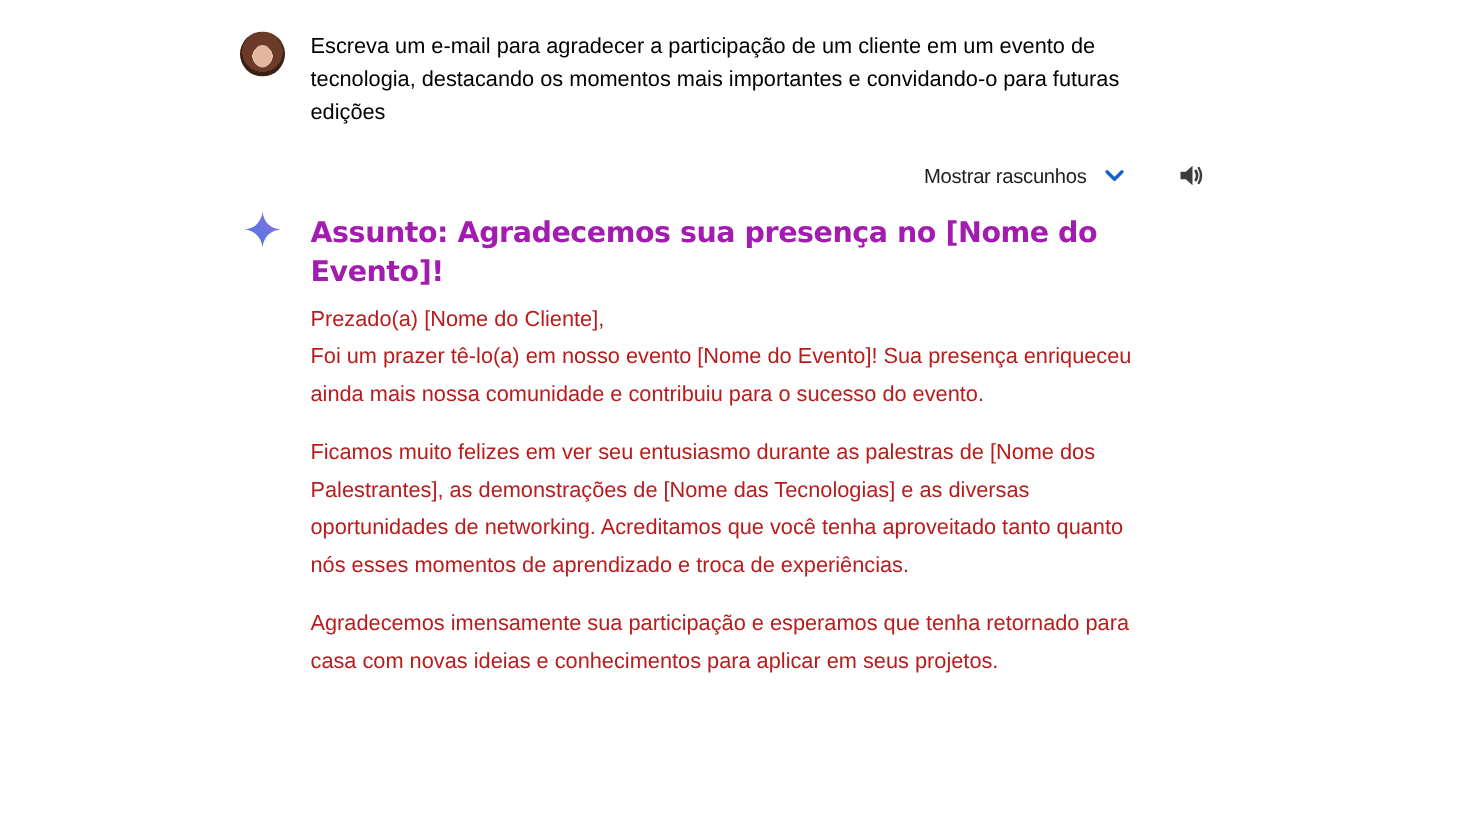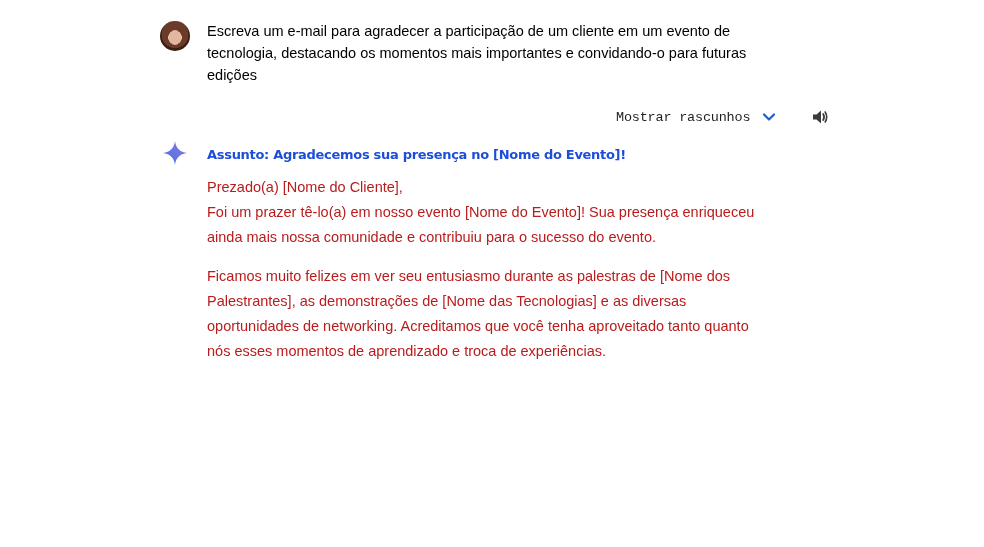--- a/index.html
+++ b/index.html
@@ -54,21 +54,21 @@
       position: absolute;
       top: 106px;
       left: 616px;
       height: 22px;
       display: flex;
       align-items: center;
     }
     .drafts-label {
       font-size: 13.5px;
       color: #1f1f1f;
-      font-family: Liberation Mono, monospace;
+      font-family: Liberation Sans, sans-serif;
       letter-spacing: -0.2px;
     }
     .chevron {
       margin-left: 12px;
       width: 14px;
       height: 14px;
       display: inline-block;
     }
     .speaker {
       margin-left: 35px;
@@ -91,23 +91,23 @@
     }
     .response {
       position: absolute;
       left: 45px;
       top: 2px;
       width: 560px;
     }
     .subject {
       font-family: "DejaVu Sans", sans-serif;
       font-weight: bold;
-      font-size: 13px;
+      font-size: 19px;
       line-height: 26px;
-      color: #1d4ed8;
+      color: #a21caf;
       margin: 0;
       letter-spacing: -0.3px;
     }
     .para {
       font-size: 14.5px;
       line-height: 25px;
       color: #b91c1c;
       margin: 0;
     }
     .greeting { margin-top: 7px; }
@@ -152,14 +152,15 @@
         </linearGradient>
       </defs>
       <path d="M13 1 C13.8 8 18 12.2 25 13 C18 13.8 13.8 18 13 25 C12.2 18 8 13.8 1 13 C8 12.2 12.2 8 13 1 Z" fill="url(#sg)"></path>
     </svg>
   </span>
   <div class="response">
     <p class="subject">Assunto: Agradecemos sua presença no [Nome do Evento]!</p>
     <p class="para greeting">Prezado(a) [Nome do Cliente],</p>
     <p class="para p1">Foi um prazer tê-lo(a) em nosso evento [Nome do Evento]! Sua presença enriqueceu ainda mais nossa comunidade e contribuiu para o sucesso do evento.</p>
     <p class="para p2">Ficamos muito felizes em ver seu entusiasmo durante as palestras de [Nome dos Palestrantes], as demonstrações de [Nome das Tecnologias] e as diversas oportunidades de networking. Acreditamos que você tenha aproveitado tanto quanto nós esses momentos de aprendizado e troca de experiências.</p>
+    <p class="para p4">Agradecemos imensamente sua participação e esperamos que tenha retornado para casa com novas ideias e conhecimentos para aplicar em seus projetos.</p>
   </div>
 </div>
 
 </body></html>

